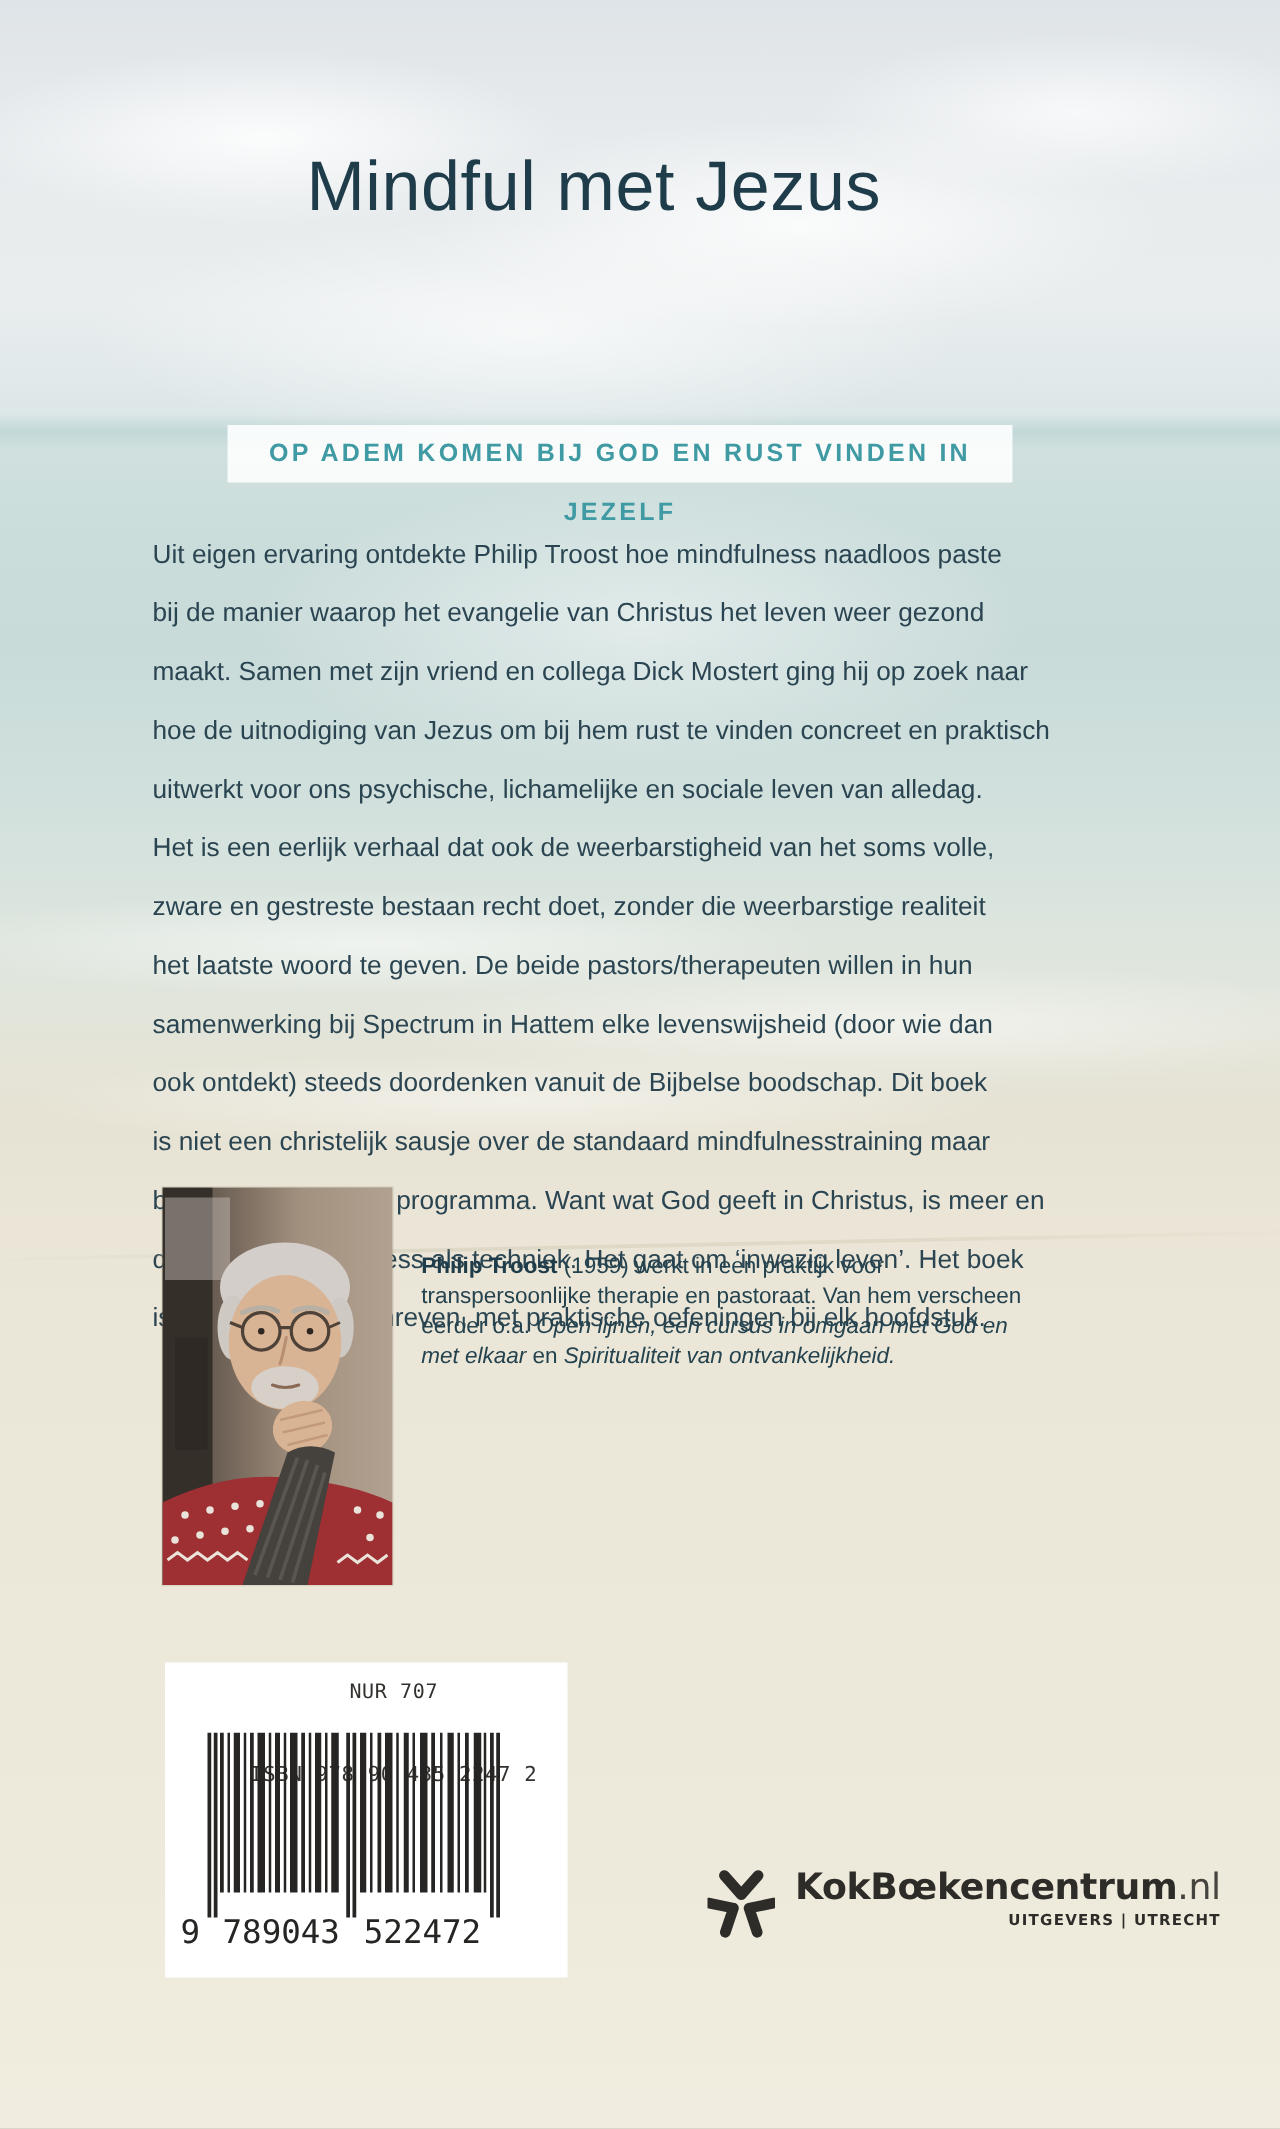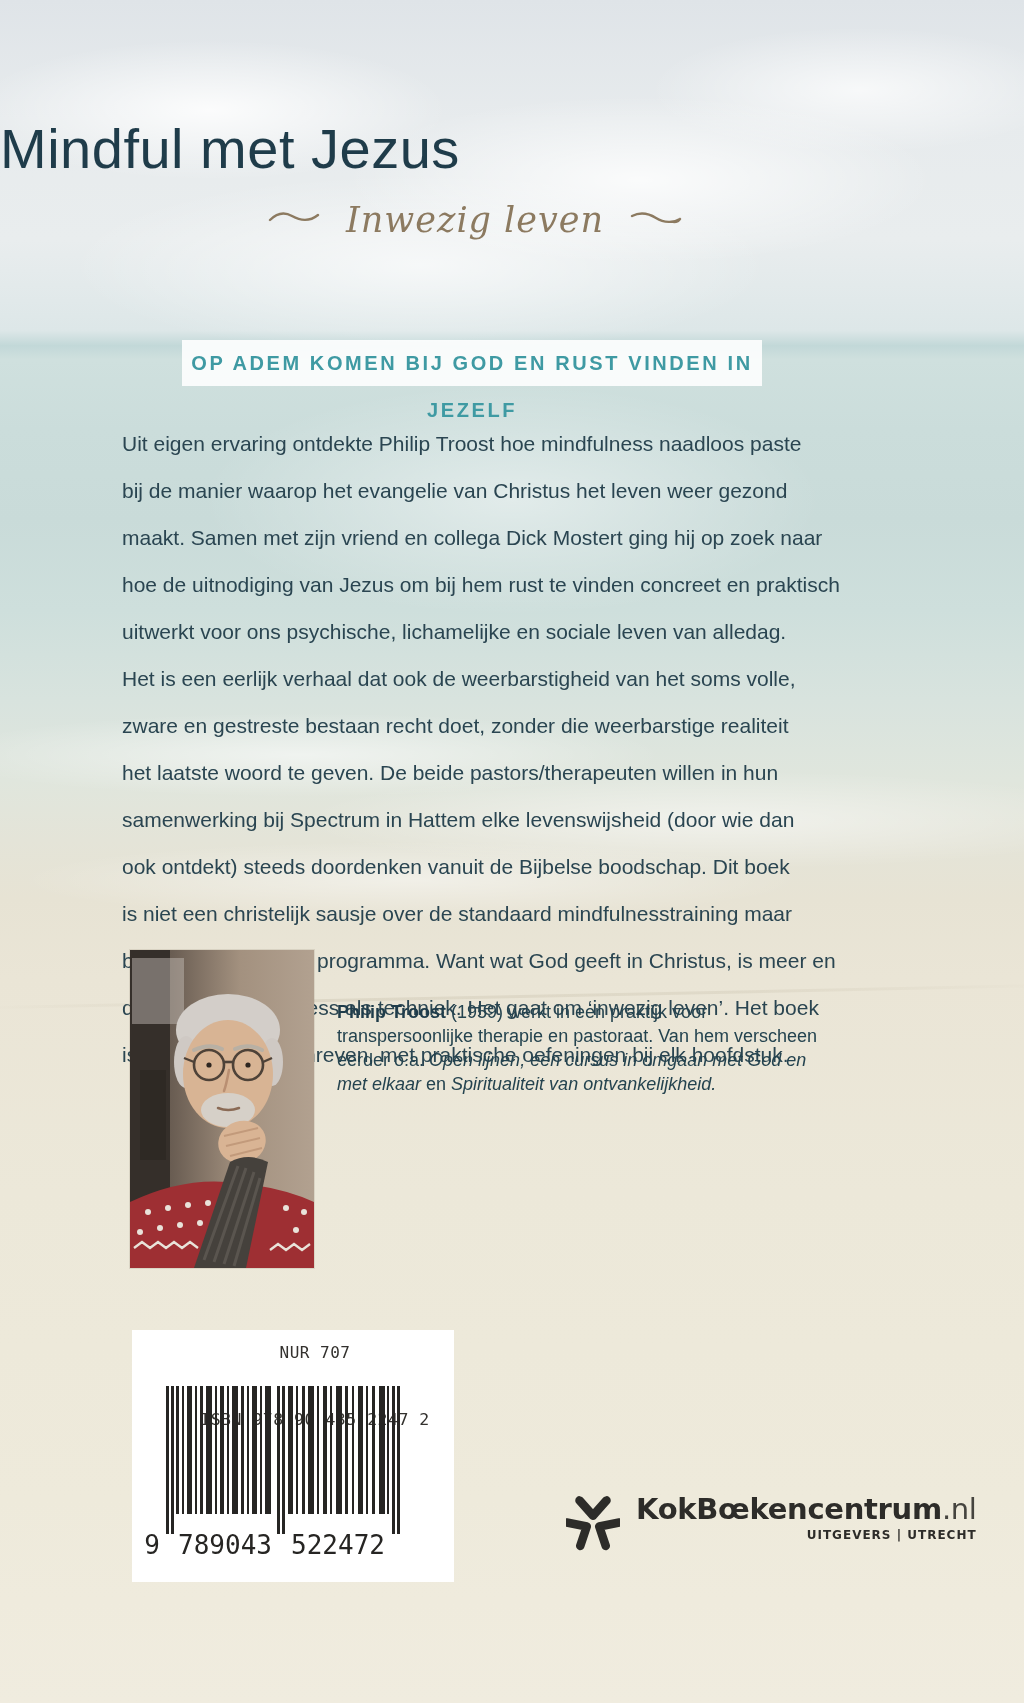--- a/index.html
+++ b/index.html
@@ -15,33 +15,33 @@
       radial-gradient(ellipse 430px 160px at 512px 500px, rgba(255,255,255,.45), rgba(255,255,255,0) 72%),
       radial-gradient(ellipse 520px 60px  at 300px 755px, rgba(255,255,255,.55), rgba(255,255,255,0) 70%),
       radial-gradient(ellipse 600px 70px  at 720px 820px, rgba(255,255,255,.5),  rgba(255,255,255,0) 70%),
       radial-gradient(ellipse 560px 55px  at 410px 880px, rgba(255,255,255,.45), rgba(255,255,255,0) 70%),
       linear-gradient(180deg,
         #dfe4e8 0%, #e7ebed 7%, #e9edee 14.1%, #dde7e8 19.4%,
         #c2d8d8 20.3%, #cfe0de 21.1%, #cbdddb 25.2%, #c9dbd9 30.5%,
         #cedfdc 35.8%, #d8e3de 41.1%, #e0e6dd 45.8%, #e4e4d8 49.3%,
         #e7e3d4 52.8%, #eae5d6 57.5%, #ece8d9 70%, #eeeadb 88%, #f0ecdf 100%);
   }
-  .center-col{position:absolute;left:0;width:950px;text-align:left;}
+  .center-col{position:absolute;left:0;width:950px;text-align:center;}
   .title{
     top:118px;font-size:56px;line-height:1.1;font-weight:500;
     color:#1f3c4a;letter-spacing:.5px;
   }
   .subtitle-row{top:200px;display:flex;align-items:center;justify-content:center;gap:26px;}
   .subtitle{
     font-family:"DejaVu Serif",serif;font-style:italic;
     font-size:35px;color:#8c7a60;letter-spacing:1px;
   }
   .flourish{display:inline-block;}
   .banner{
-    position:absolute;left:182px;top:340px;width:580px;height:46px;
+    position:absolute;left:182px;top:340px;width:628px;height:46px;
     background:rgba(255,255,255,.88);
     color:#3f9aa3;font-size:20px;font-weight:600;letter-spacing:2.6px;
     line-height:47px;text-align:center;
   }
   .blurb{
     position:absolute;left:122px;top:420px;width:850px;
     font-size:21px;line-height:47px;color:#2a4551;
     white-space:pre-line;
   }
   .paper-edge{
@@ -70,33 +70,20 @@
   .brand-suffix{font-weight:400;color:#45443f;font-family:"DejaVu Sans",sans-serif;}
   .pub-tagline{font-size:12px;font-weight:700;letter-spacing:1px;color:#2d2c29;margin-top:2px;font-family:"DejaVu Sans",sans-serif;text-align:right;}
 </style>
 </head>
 <body>
 
 <div class="cover">
 
   <div class="center-col title">Mindful met Jezus</div>
 
-  <div class="center-col subtitle-row">
-    <span class="flourish">
-      <svg width="52" height="16" viewBox="0 0 52 16">
-          <path d="M2,10 C9,3 17,2 24,6 S40,13 50,5" stroke="#8c7a60" stroke-width="2.4" fill="none" stroke-linecap="round"></path>
-        </svg>
-    </span>
-    <span class="subtitle">Inwezig leven</span>
-    <span class="flourish">
-      <svg width="52" height="16" viewBox="0 0 52 16">
-          <path d="M2,6 C10,2 18,3 26,8 S44,13 50,9 M44,12 C47,12 49,11 50,9" stroke="#8c7a60" stroke-width="2.4" fill="none" stroke-linecap="round"></path>
-        </svg>
-    </span>
-  </div>
 
   <div class="banner">OP ADEM KOMEN BIJ GOD EN RUST VINDEN IN JEZELF</div>
 
   <div class="blurb">Uit eigen ervaring ontdekte Philip Troost hoe mindfulness naadloos paste
 bij de manier waarop het evangelie van Christus het leven weer gezond
 maakt. Samen met zijn vriend en collega Dick Mostert ging hij op zoek naar
 hoe de uitnodiging van Jezus om bij hem rust te vinden concreet en praktisch
 uitwerkt voor ons psychische, lichamelijke en sociale leven van alledag.
 Het is een eerlijk verhaal dat ook de weerbarstigheid van het soms volle,
 zware en gestreste bestaan recht doet, zonder die weerbarstige realiteit

